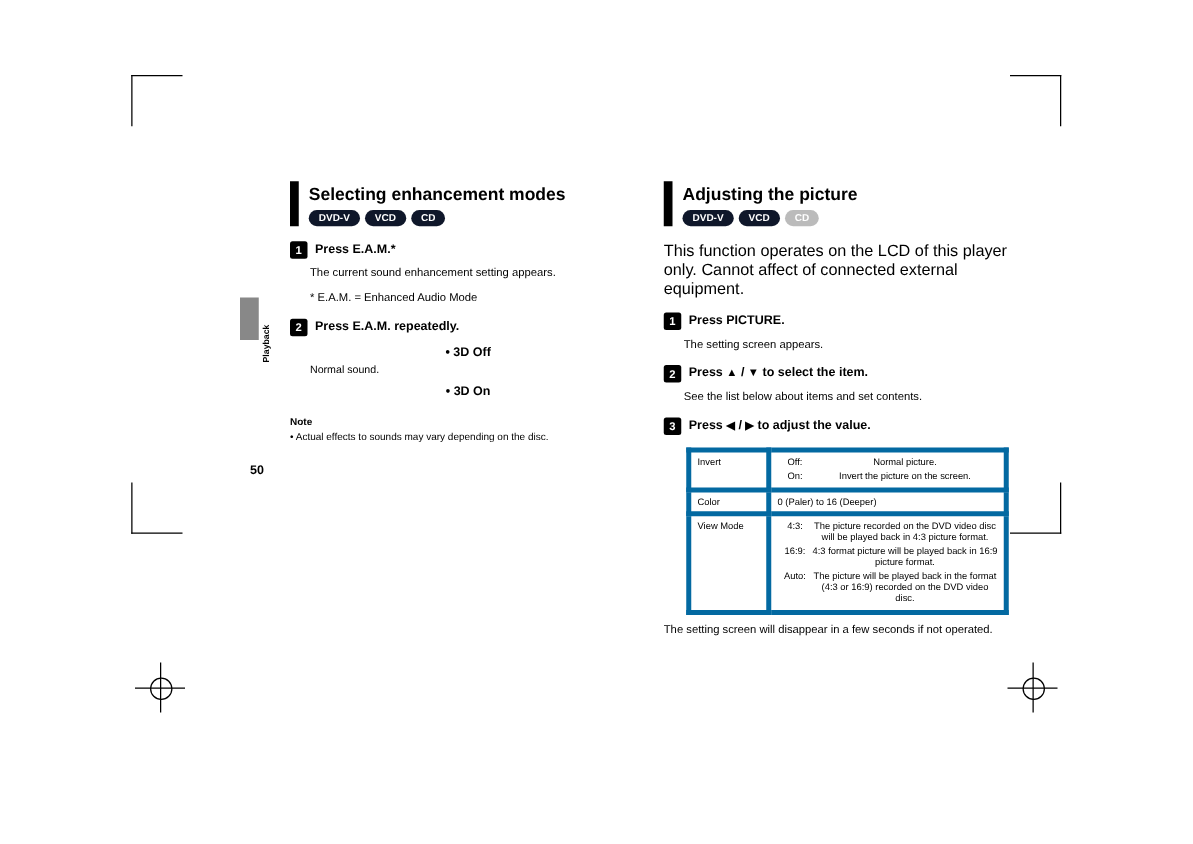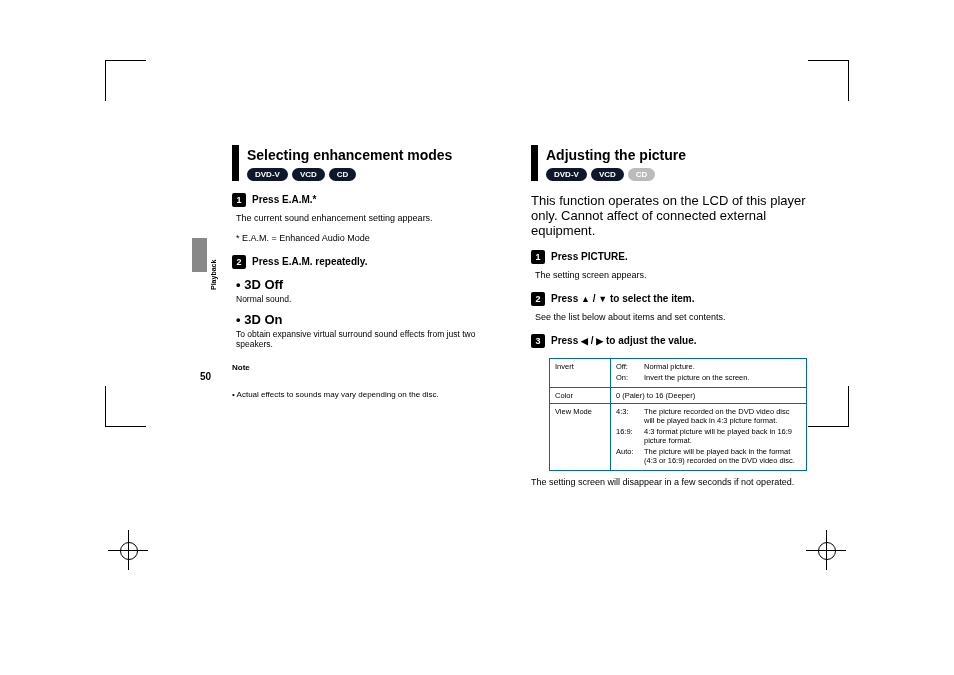--- a/index.html
+++ b/index.html
@@ -125,66 +125,68 @@
     line-height: 14px;
     flex: 0 0 auto;
     margin-right: 6px;
   }
   .step-head {
     font-size: 10px;
     font-weight: bold;
     padding-top: 1px;
   }
   .step-body {
-    margin-left: 4px;
+    margin-left: 16px;
     font-size: 9px;
     margin-top: 6px;
   }
   .bullet-item {
     margin: 8px 0 0 0;
   }
   .bullet-item .b-head {
-    font-size: 13px;
-    font-weight: bold;
+    font-size: 10px;
+    font-weight: bold;
+    text-align: center;
   }
   .bullet-item .b-text {
     font-size: 8.5px;
     margin-top: 2px;
   }
   .note-head {
     font-size: 8px;
     font-weight: bold;
     margin-top: 14px;
   }
   .note-text {
     font-size: 8px;
-    margin-top: 18px;
+    margin-top: 3px;
   }
   .intro {
     font-size: 13px;
     margin-top: 12px;
   }
 
   table.spec {
     border-collapse: collapse;
     margin: 10px 0 0 18px;
     width: 258px;
     font-size: 7.5px;
   }
   table.spec td {
-    border: 1px solid #0369a1;
+    border: 4px solid #0369a1;
     padding: 3px 5px;
     vertical-align: top;
   }
   table.spec td:first-child {
     width: 50px;
   }
   .sub-row {
     display: flex;
     margin-bottom: 2px;
+    text-align: center;
   }
   .sub-row .k { width: 28px; flex: 0 0 auto; }
   .sub-row .v { flex: 1; }
 
   .closing {
     font-size: 9px;
     margin-top: 6px;
     margin-left: 0;
   }
 
@@ -246,21 +248,20 @@
         <div class="step-num">2</div>
         <div class="step-head">Press E.A.M. repeatedly.</div>
       </div>
       <div class="step-body">
         <div class="bullet-item">
           <div class="b-head">• 3D Off</div>
           <div class="b-text">Normal sound.</div>
         </div>
         <div class="bullet-item">
           <div class="b-head">• 3D On</div>
-          <div class="b-text">To obtain expansive virtual surround sound effects from just two speakers.</div>
         </div>
       </div>
 
       <div class="note-head">Note</div>
       <div class="note-text">• Actual effects to sounds may vary depending on the disc.</div>
     </div>
 
     <div class="col">
       <div class="section-head">
         <div class="section-bar"></div>

